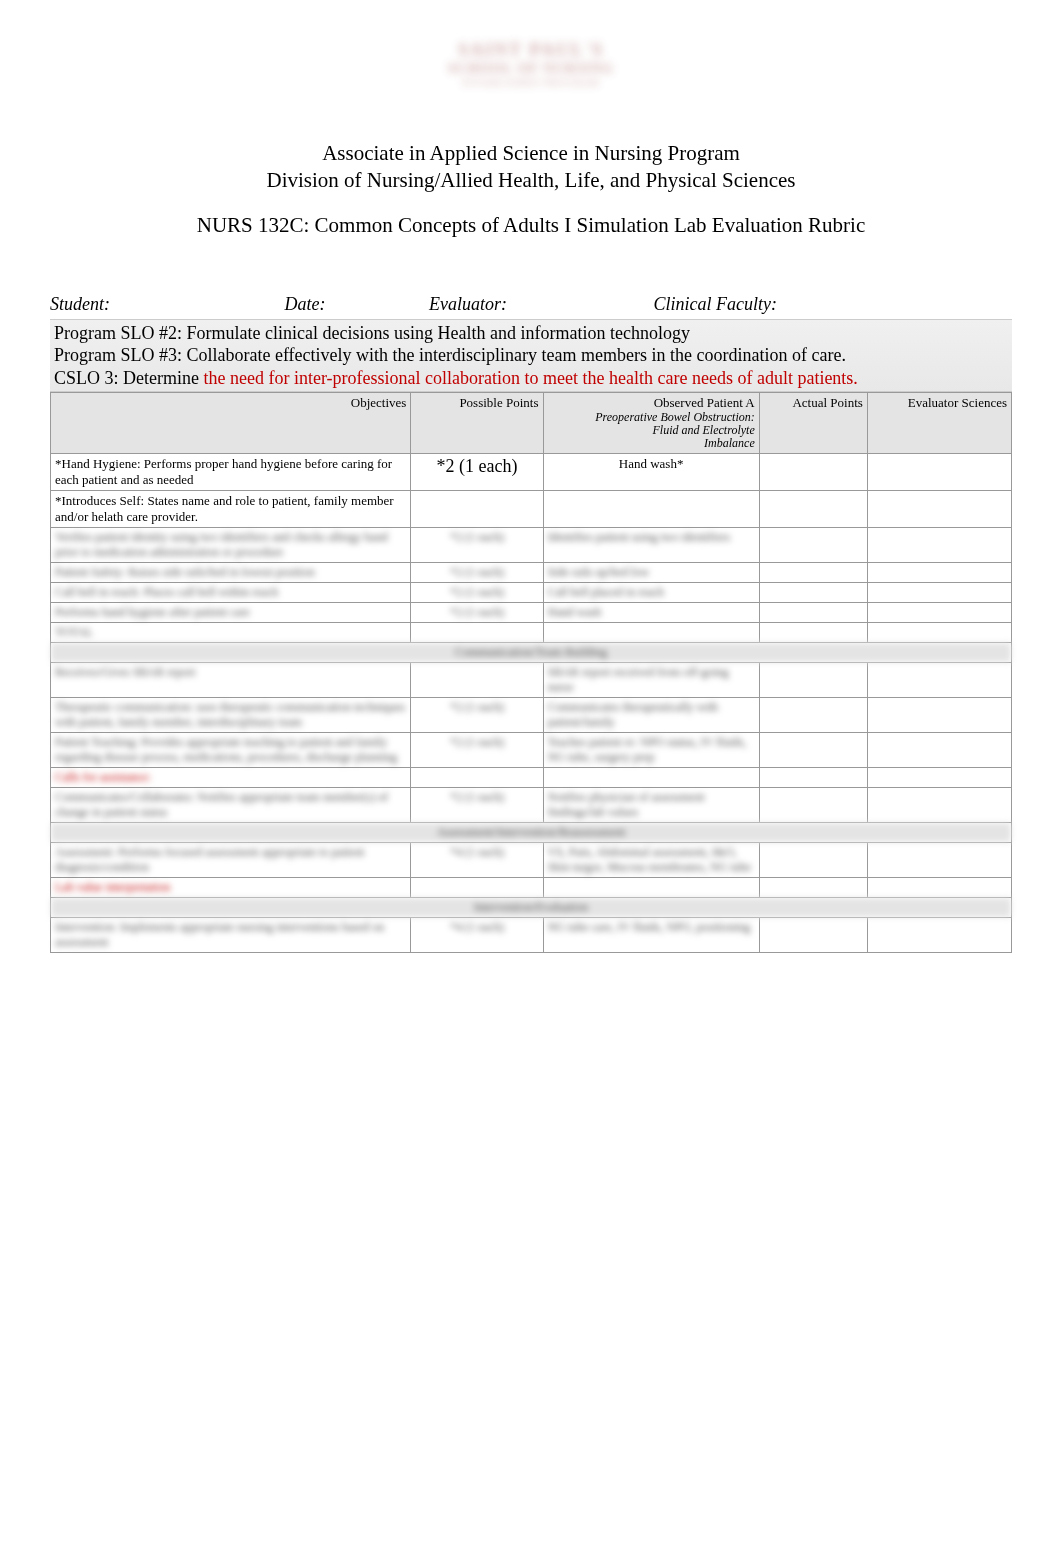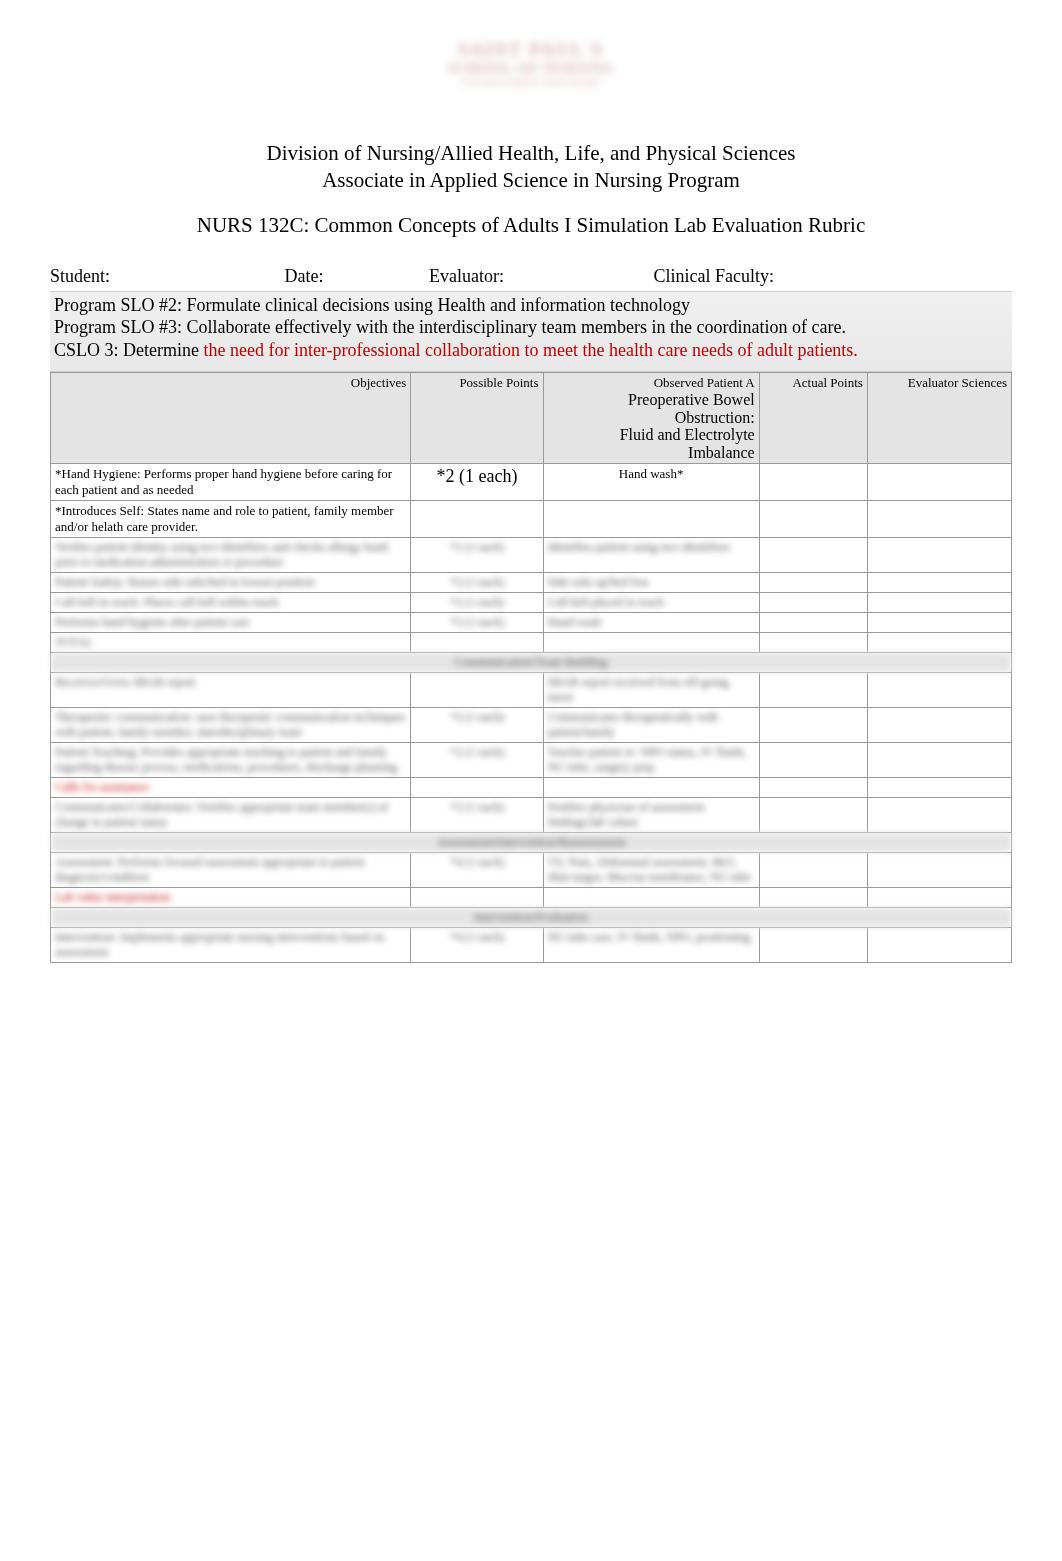--- a/index.html
+++ b/index.html
@@ -36,28 +36,28 @@
   .course-title {
     text-align: center;
     font-size: 21px;
     margin-top: 18px;
     margin-bottom: 28px;
   }
   .info-row {
     font-size: 18px;
     margin-bottom: 4px;
   }
-  .info-row span { display:inline-block; }
+  .info-row span { display:inline-block;font-style:italic; }
   .student-lbl { width: 230px; }
-  .date-lbl { width: 140px; }
+  .date-lbl { width: 140px; margin-top: 28px; }
   .eval-lbl { width: 220px; }
   .slo-block {
     font-size: 18px;
     background: linear-gradient(#f0f0f0,#e8e8e8);
-    padding: 2px 4px 10px 4px;
+    padding: 2px 4px 2px 4px;
     line-height: 1.25;
     border-top: 1px solid #ccc;
     border-bottom: 1px solid #ccc;
   }
   .red { color: #c00000; }
   table.rubric {
     width: 100%;
     border-collapse: collapse;
     font-size: 13px;
     table-layout: fixed;
@@ -84,22 +84,23 @@
     text-align: center;
     font-size: 14px;
   }
   .blurred td {
     filter: blur(3px);
     color: #555;
     font-size: 12px;
   }
   .blurred-red { color: #c00000 !important; }
   .obs-sub {
-    font-size: 16px;
+    font-size: 12px;
     line-height: 1.1;
+    font-style: italic;
   }
   .pts-cell { text-align:center; font-size:18px;}
   .bottom-fade {
     position:absolute;
     left:0; right:0; bottom:0;
     height:400px;
     background: linear-gradient(rgba(255,255,255,0), rgba(255,255,255,0.0));
     pointer-events:none;
   }
 </style>
@@ -108,22 +109,22 @@
 
 <div class="page">
 
   <div class="logo-area">
     <div class="logo-line1">SAINT PAUL'S</div>
     <div class="logo-line2">SCHOOL OF NURSING</div>
     <div class="logo-line3">ESTABLISHED PROGRAM</div>
   </div>
 
   <div class="header-text">
+    <div>Associate in Applied Science in Nursing Program</div>
     <div>Division of Nursing/Allied Health, Life, and Physical Sciences</div>
-    <div>Associate in Applied Science in Nursing Program</div>
   </div>
 
   <div class="course-title">NURS 132C: Common Concepts of Adults I Simulation Lab Evaluation Rubric</div>
 
   <div class="info-row">
     <span class="student-lbl">Student:</span>
     <span class="date-lbl">Date:</span>
     <span class="eval-lbl">Evaluator:</span>
     <span>Clinical Faculty:</span>
   </div>

